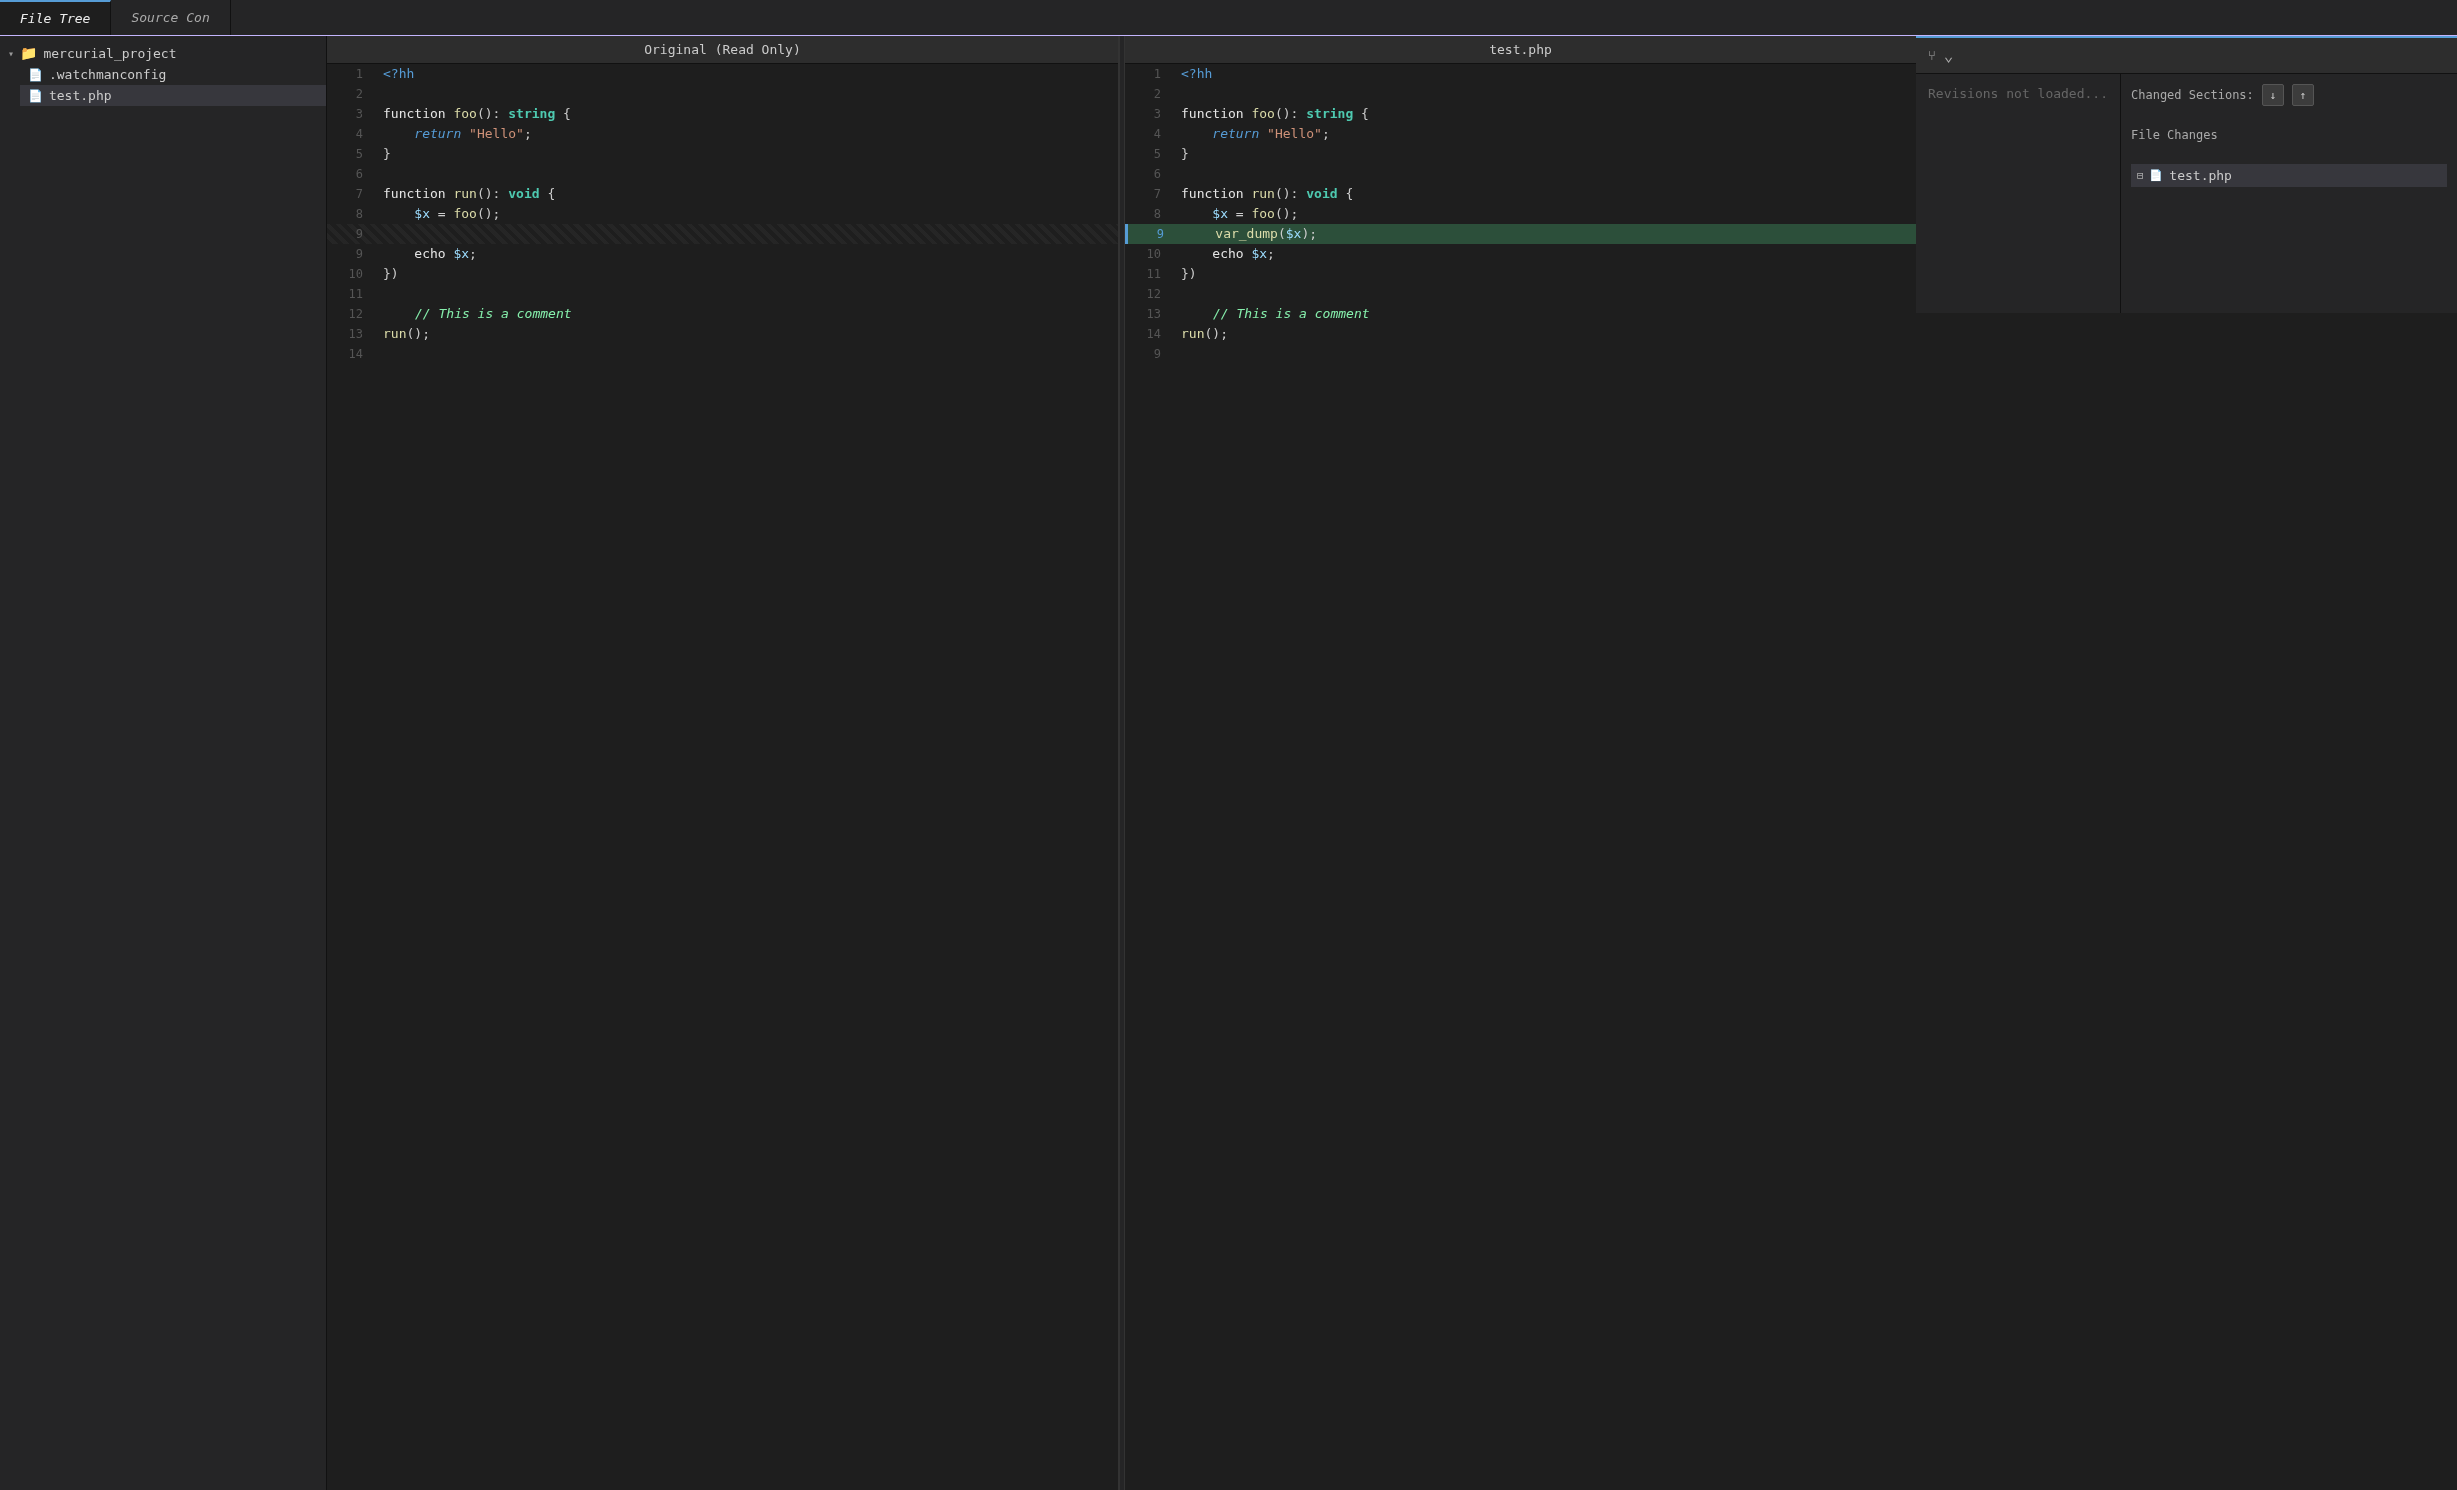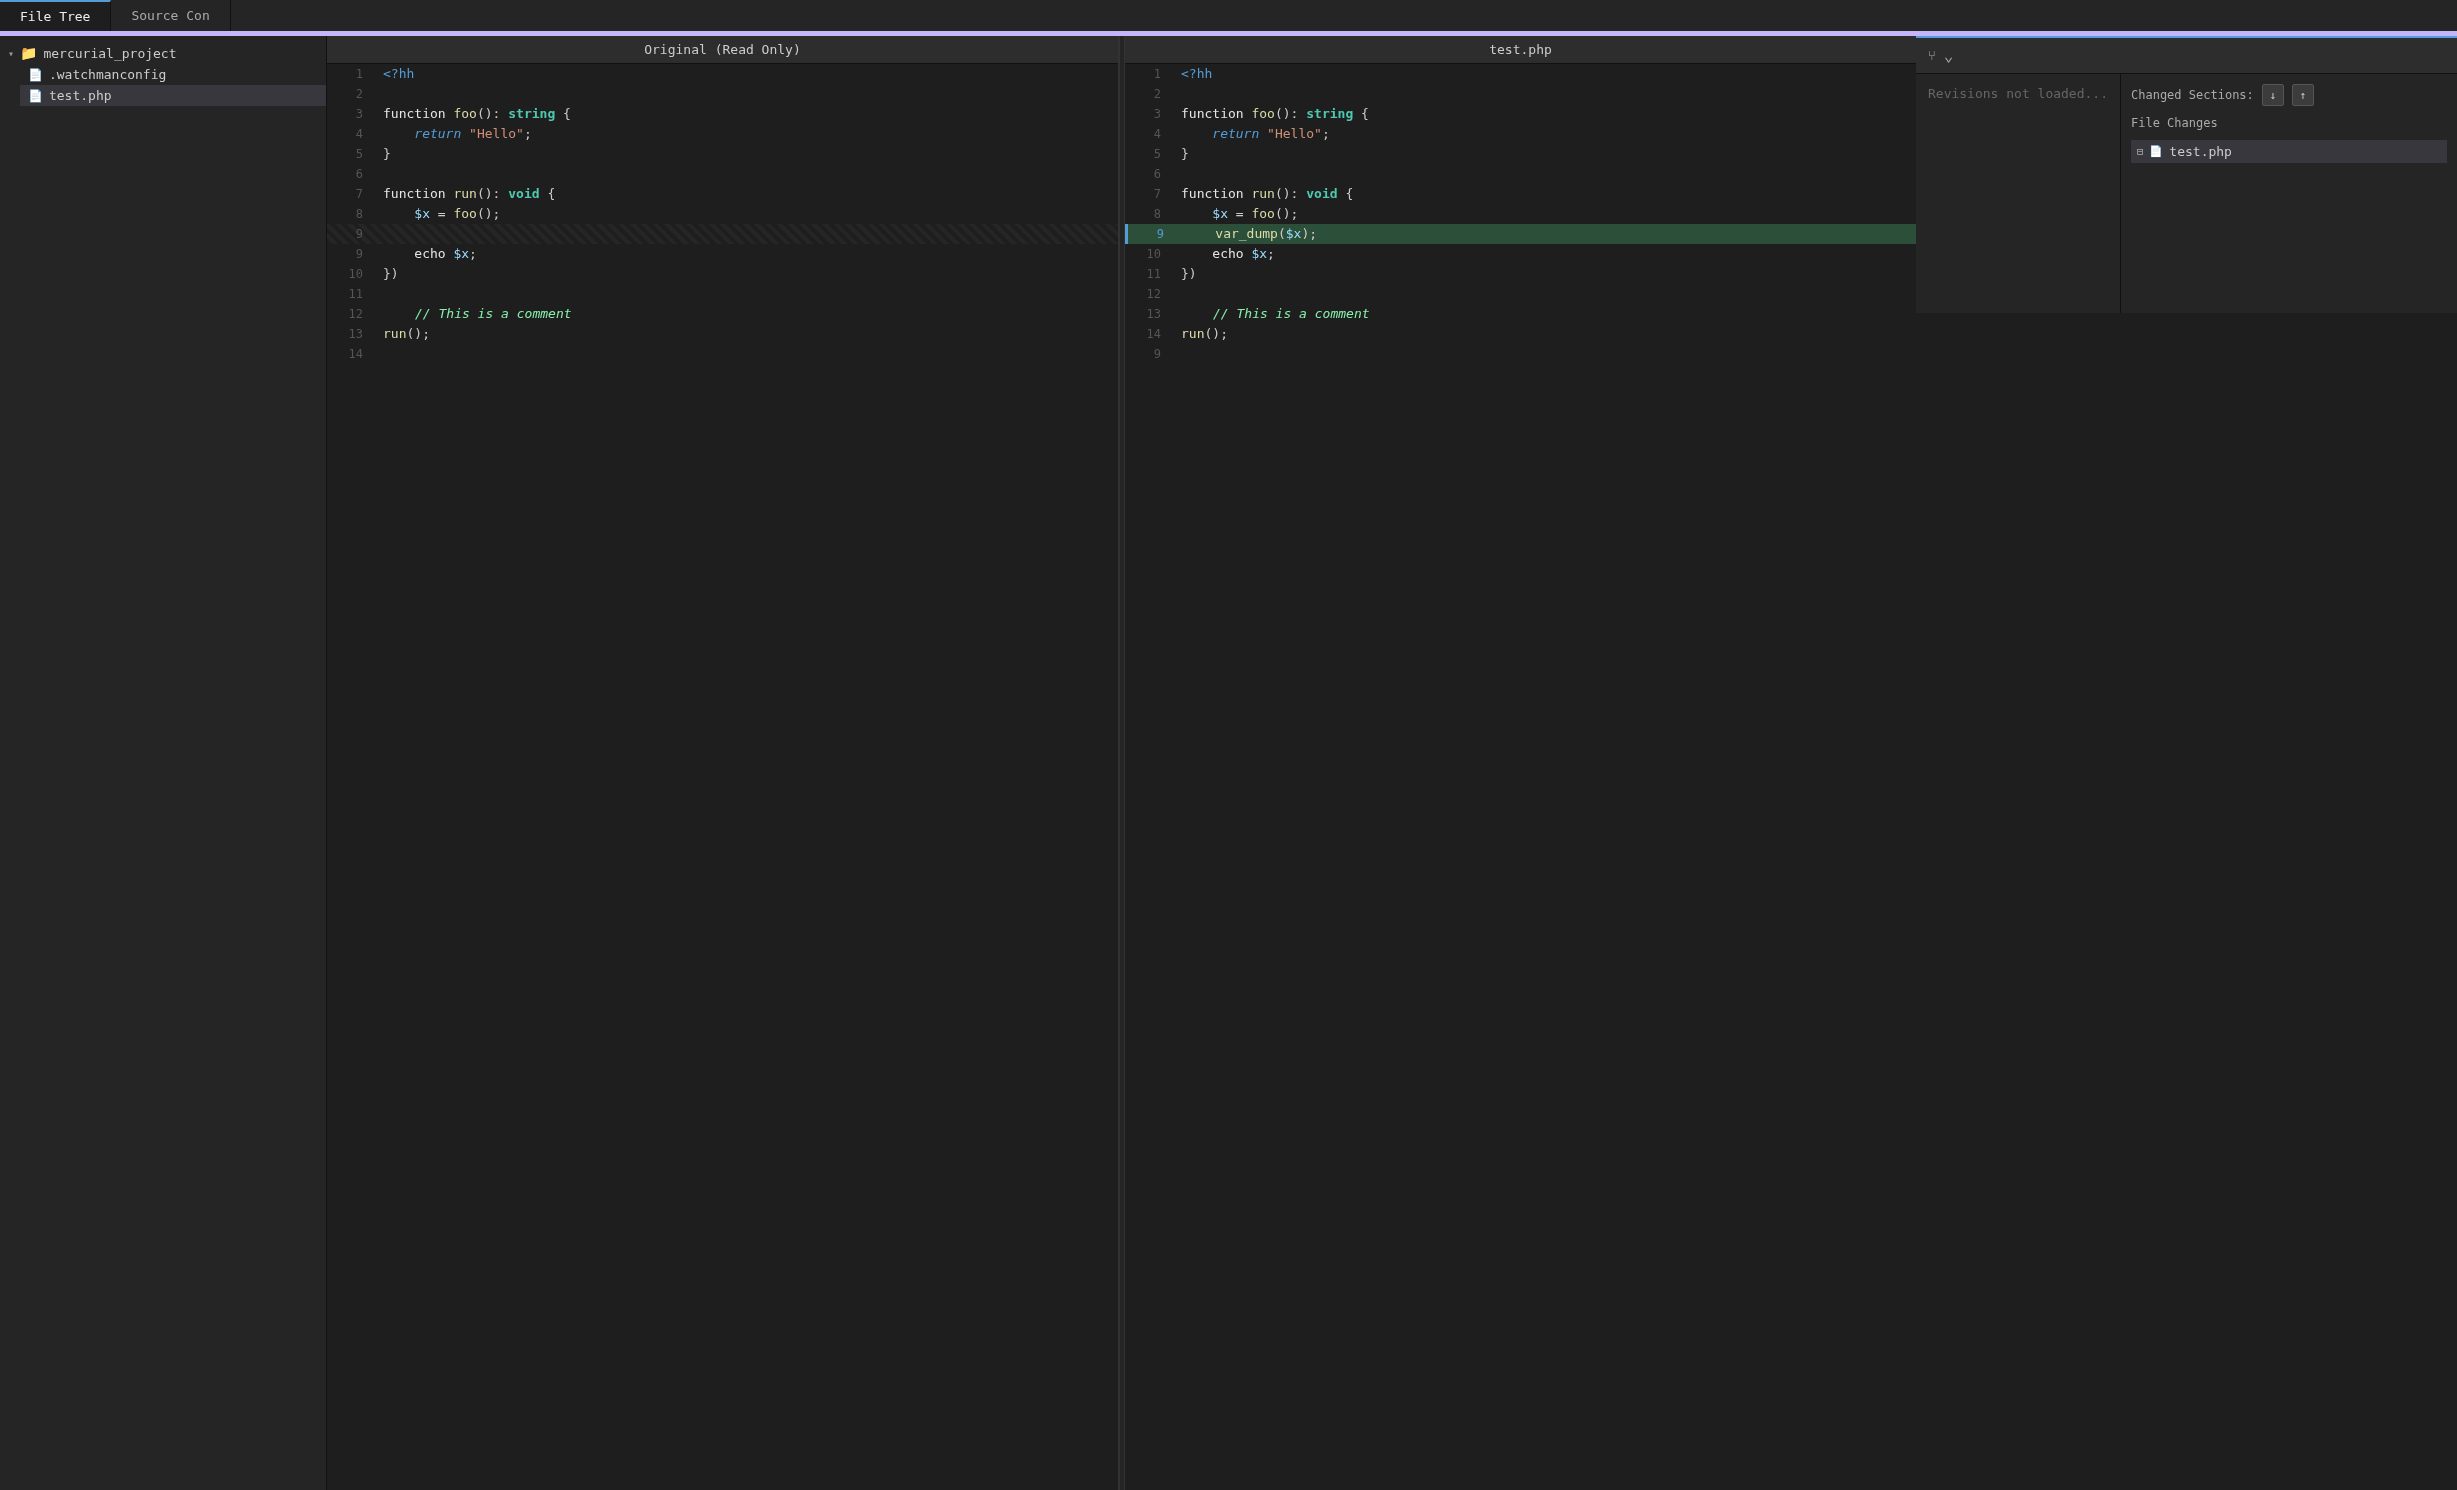--- a/index.html
+++ b/index.html
@@ -11,23 +11,24 @@
       height: 100vh;
       overflow: hidden;
       display: flex;
       flex-direction: column;
     }
 
     
     .top-tabs {
       display: flex;
       background: #252526;
-      border-bottom: 5px solid #c4b5fd;
+      border-bottom: 1px solid #c4b5fd;
       height: 36px;
       flex-shrink: 0;
+      font-style: italic;
     }
     .top-tab {
       padding: 0 20px;
       display: flex;
       align-items: center;
       font-size: 13px;
       color: #aaa;
       cursor: pointer;
       border-right: 1px solid #111;
     }
@@ -205,21 +206,21 @@
       padding: 12px;
       color: #666;
       font-size: 13px;
     }
     .file-changes-area {
       width: 337px;
       border-left: 1px solid #111;
       padding: 10px;
       display: flex;
       flex-direction: column;
-      gap: 6px;
+      gap: 18px;
     }
     .changed-sections-row {
       display: flex;
       align-items: center;
       gap: 8px;
       margin-bottom: 4px;
     }
     .nav-btn {
       background: #3c3c3c;
       border: 1px solid #555;

